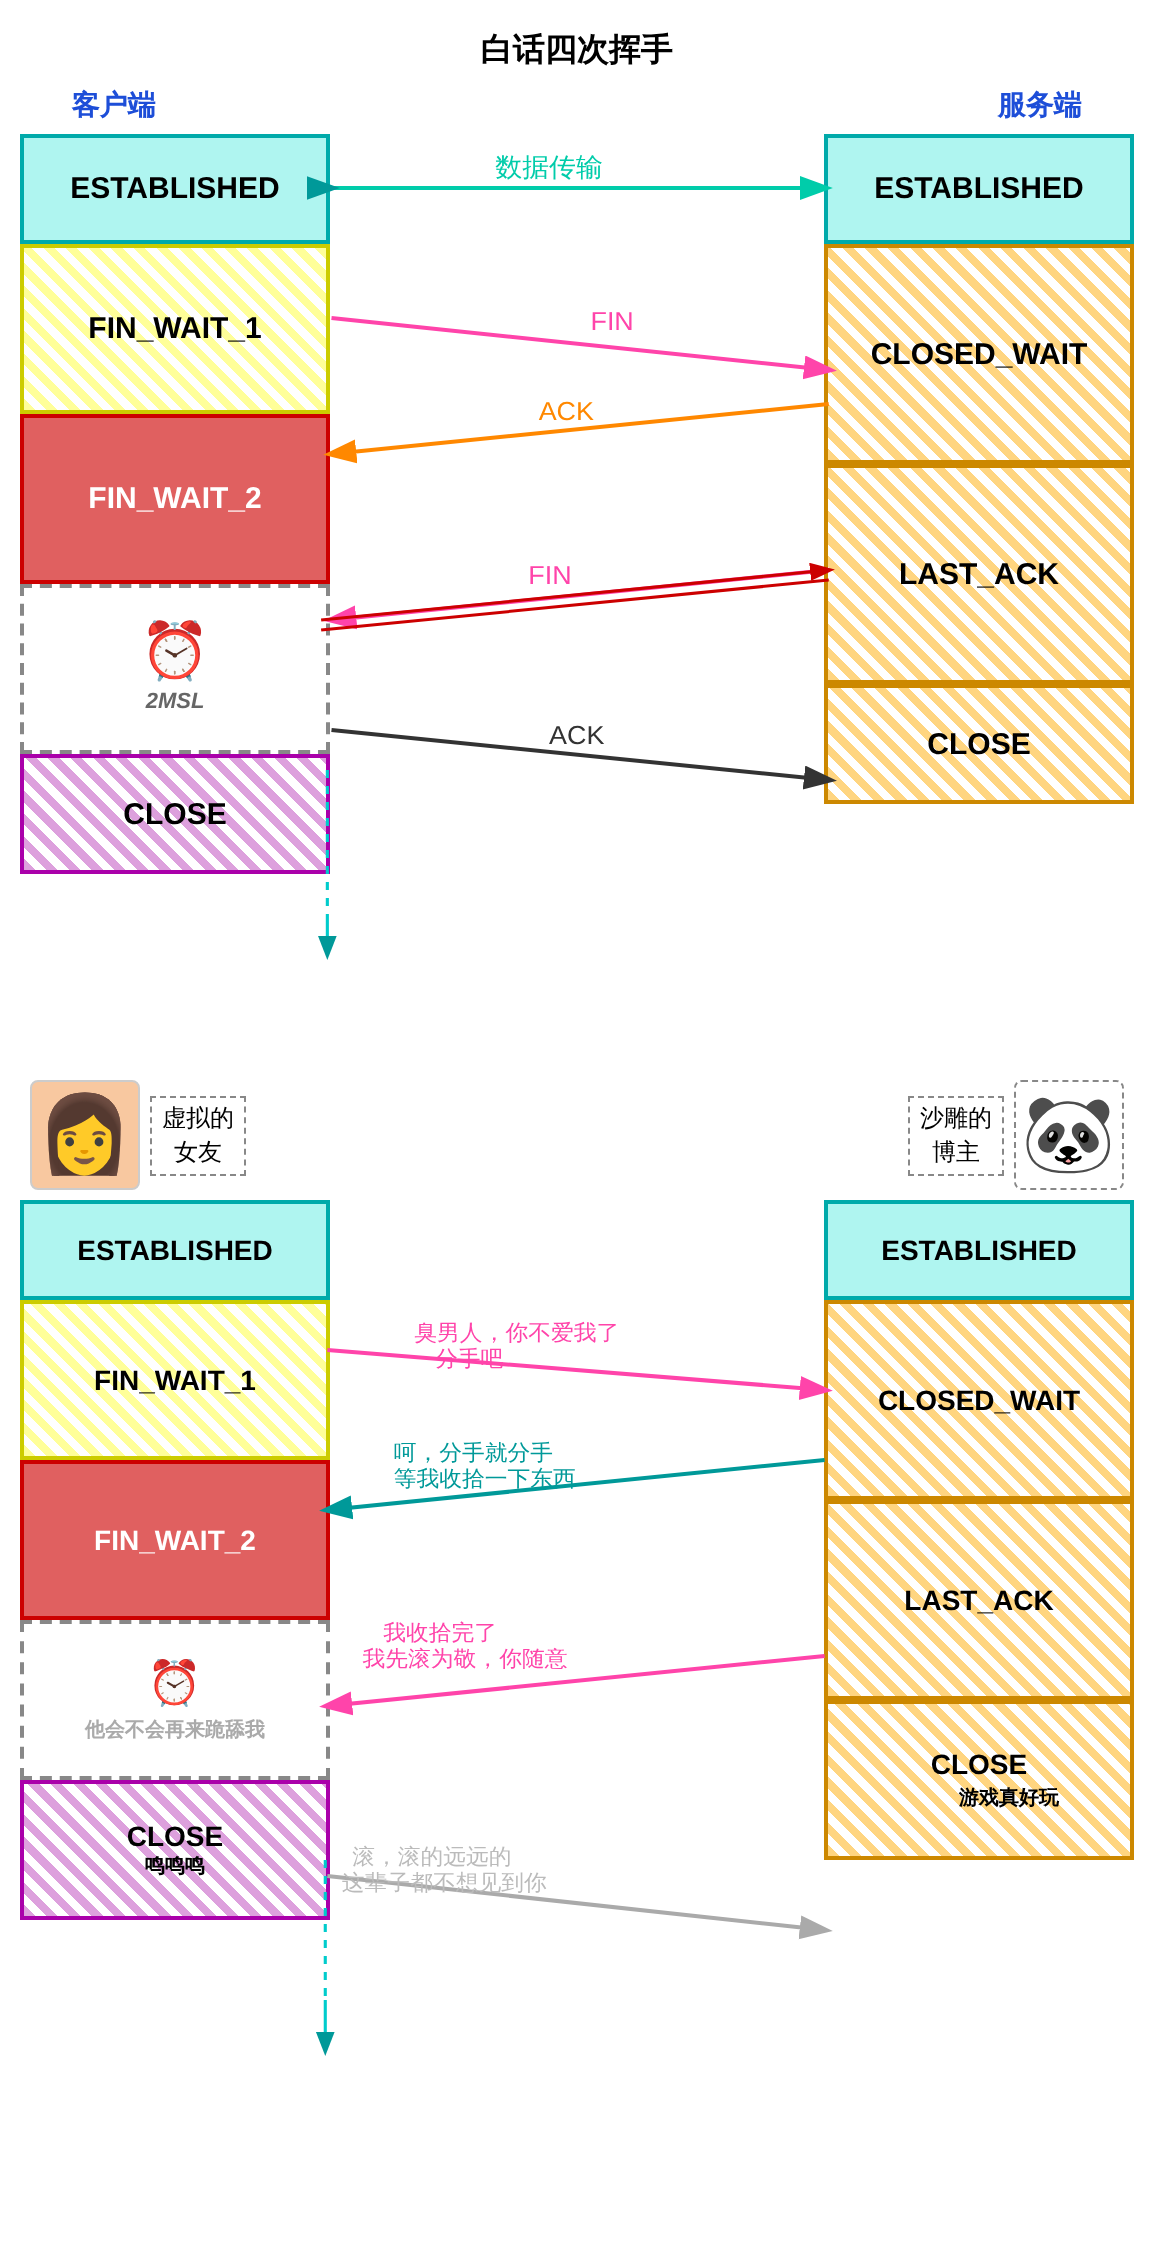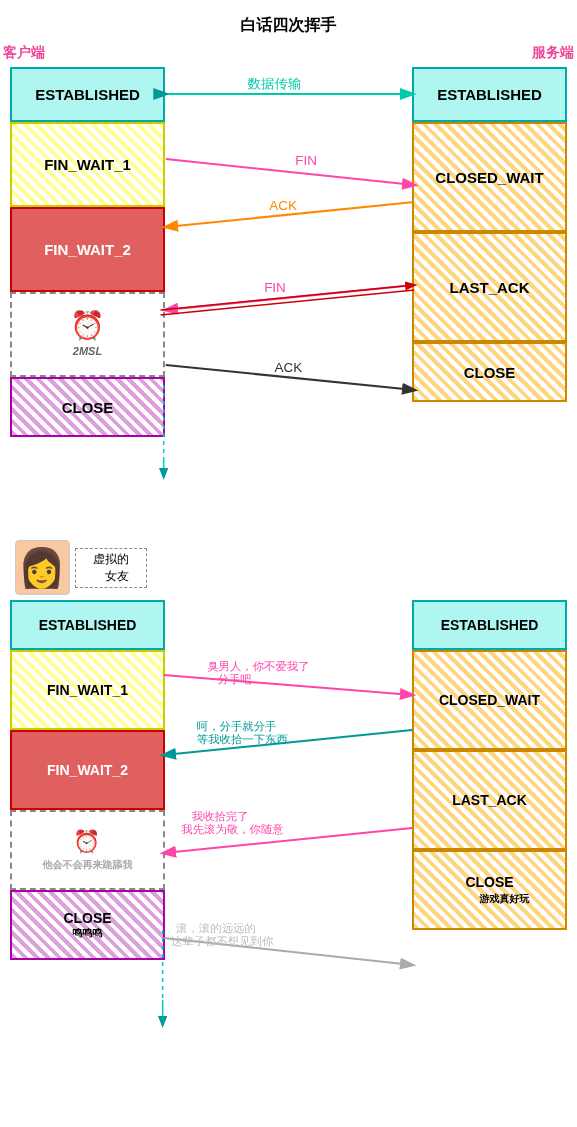--- a/index.html
+++ b/index.html
@@ -30,24 +30,24 @@
       text-align: center;
       font-size: 16px;
       font-weight: bold;
       color: #000;
       padding: 5px 0 8px;
     }
 
     .top-labels {
       display: flex;
       justify-content: space-between;
-      padding: 0 3px;
+      padding: 0 36px;
       font-size: 14px;
       font-weight: bold;
-      color: #ec4899;
+      color: #1d4ed8;
       margin-bottom: 5px;
     }
 
     .top-columns {
       position: relative;
       display: flex;
       justify-content: space-between;
       padding: 0 10px;
       height: 430px;
     }
@@ -193,22 +193,22 @@
       overflow: hidden;
       display: flex;
       align-items: center;
       justify-content: center;
       font-size: 30px;
     }
 
     .avatar-label {
       font-size: 12px;
       border: 1px dashed #888;
-      padding: 2px 17px;
-      text-align: right;
+      padding: 2px 5px;
+      text-align: center;
     }
 
     .bottom-columns {
       position: relative;
       display: flex;
       justify-content: space-between;
       padding: 0 10px;
       height: 490px;
     }
 
@@ -396,20 +396,24 @@
   </div>
 
   <div class="bottom-diagram">
 
     <div class="bottom-avatars">
       <div class="avatar-left">
 
         <div class="avatar-img" style="background:#f8c8a0; border:1px solid #ccc; font-size:38px;">👩</div>
         <div class="avatar-label">虚拟的<br>女友</div>
       </div>
+      <div class="avatar-right">
+        <div class="avatar-label">沙雕的<br>博主</div>
+        <div class="panda-avatar" style="border:1px dashed #888;">🐼</div>
+      </div>
     </div>
 
 
     <div class="bottom-columns">
 
       <div class="state-col-b">
         <div class="state-box-b box-b-established">
           <span>ESTABLISHED</span>
         </div>
         <div class="state-box-b box-b-fin-wait1">

